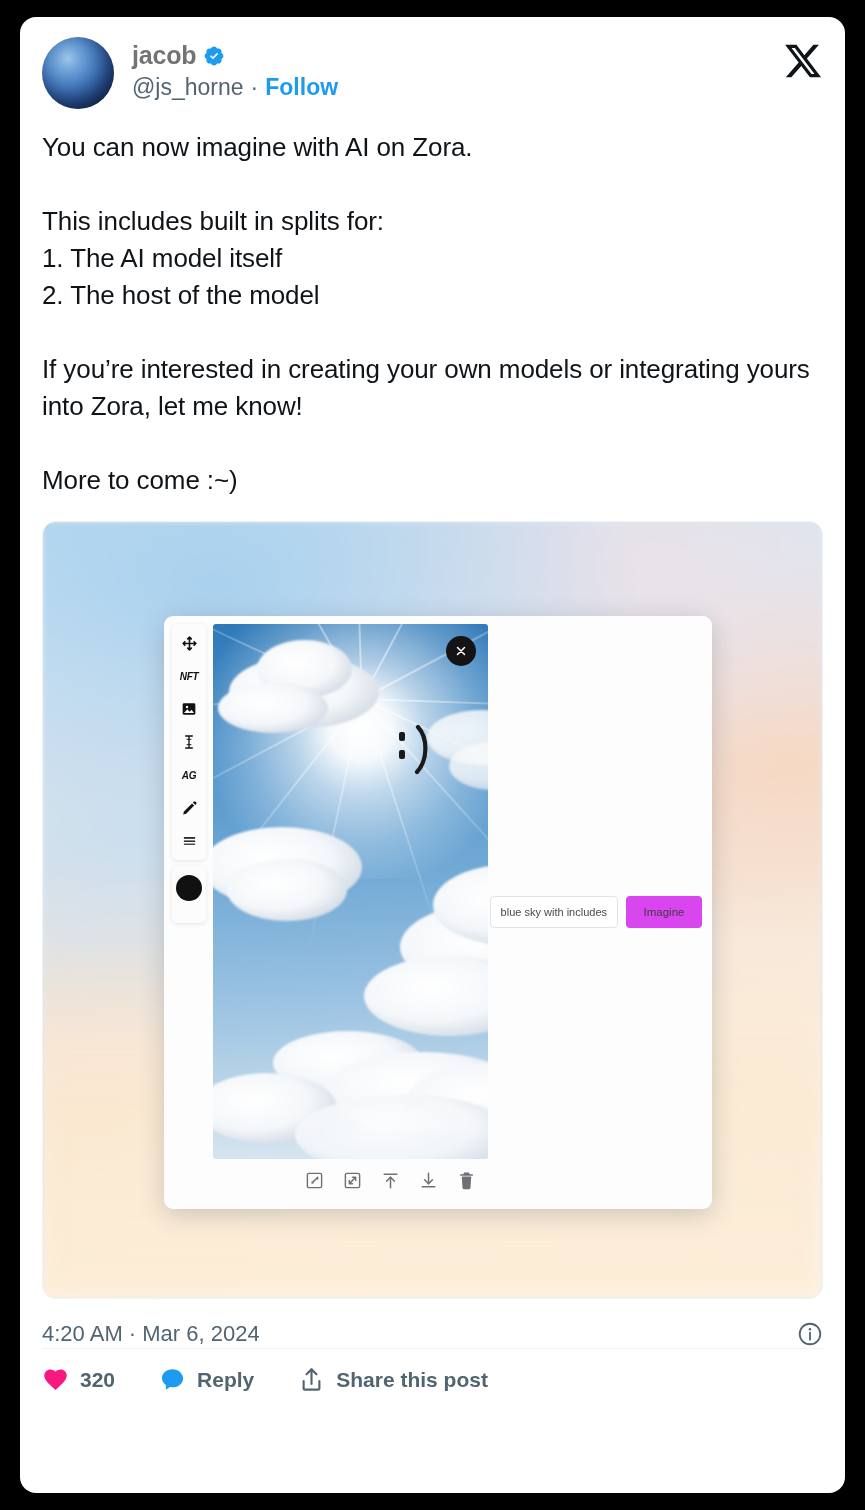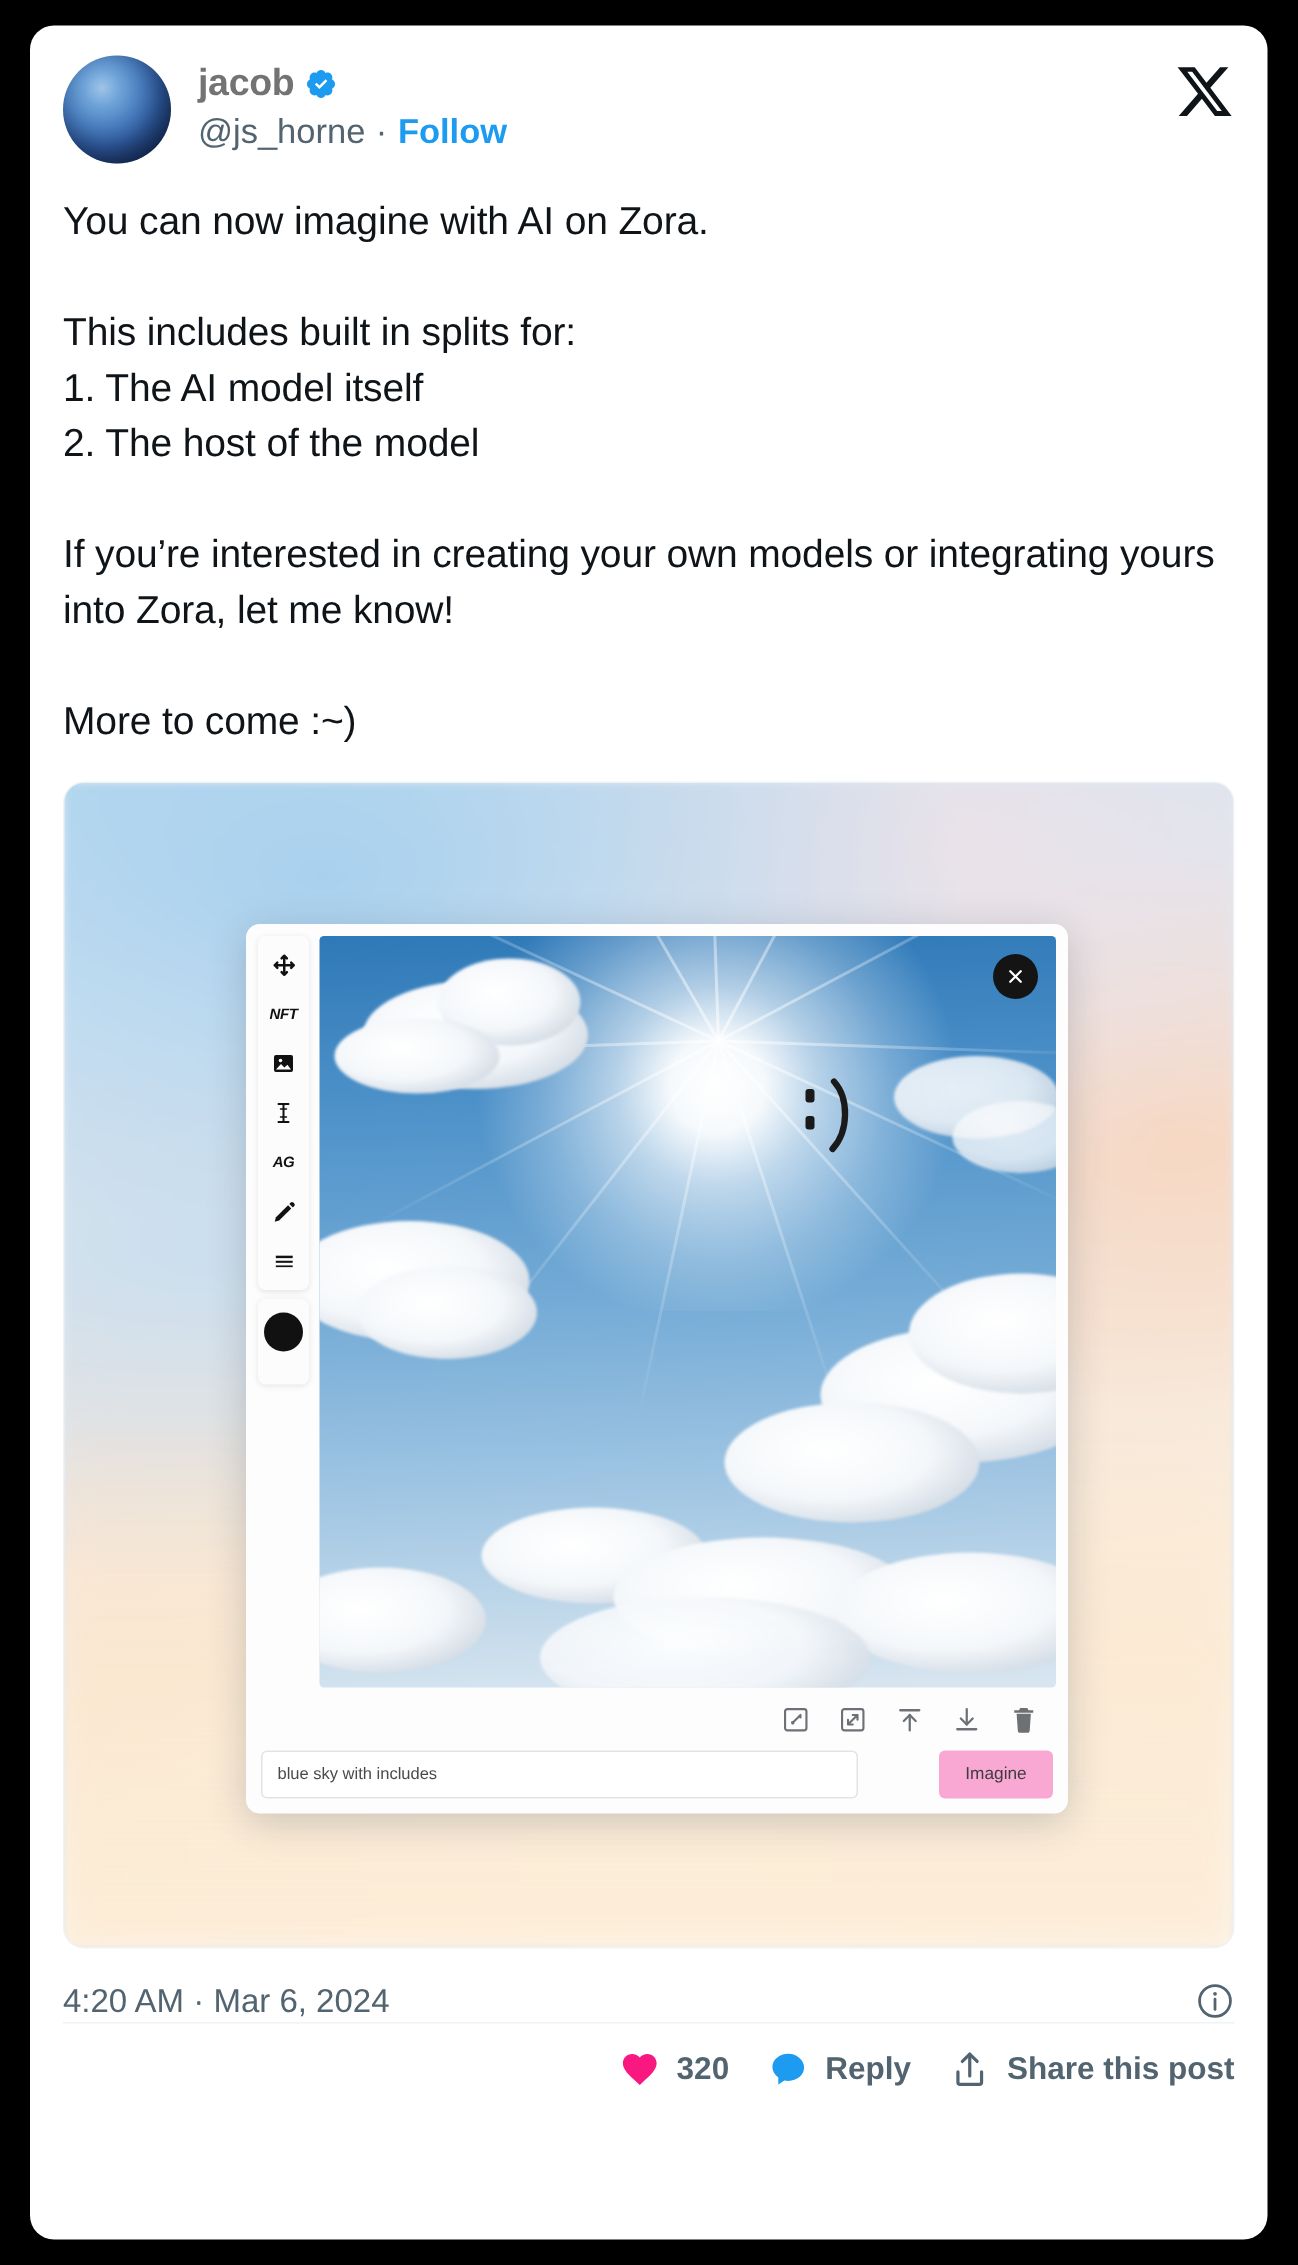--- a/index.html
+++ b/index.html
@@ -88,21 +88,21 @@
 
   
   .editor {
     position: absolute;
     left: 121px; top: 94px;
     width: 548px; height: 593px;
     background: #fdfdfd;
     border-radius: 9px;
     box-shadow: 0 6px 26px rgba(40,55,75,.22);
     padding: 8px;
-    display: flex; flex-direction: column;
+    display: flex; flex-direction: row;
   }
   .editor-main { display: flex; flex: 1; gap: 7px; }
 
   .toolbar-wrap { width: 34px; display: flex; flex-direction: column; gap: 6px; }
   .toolbar {
     background: #fcfcfc;
     border-radius: 5px;
     box-shadow: 0 1px 4px rgba(0,0,0,.10);
     padding: 9px 0;
     display: flex; flex-direction: column; align-items: center; gap: 13px;
@@ -170,41 +170,39 @@
     flex: 1; height: 32px;
     background: #ffffff;
     border: 1px solid #e3e3e3; border-radius: 4px;
     display: flex; align-items: center;
     padding: 0 10px;
     font-size: 11px; color: #4a4a4a;
     cursor: text;
   }
   .imagine-btn {
     height: 32px; min-width: 76px;
-    background: #f9a8d4; border: none; border-radius: 4px;
+    background: #d946ef; border: none; border-radius: 4px;
     font-family: "Liberation Sans", sans-serif;
     font-size: 11.5px; color: #3d3d3d;
     display: flex; align-items: center; justify-content: center;
     cursor: pointer;
-    margin-left: 46px;
   }
 
   
   .timestamp-row {
     display: flex; align-items: center; justify-content: space-between;
     margin-top: 22px; padding-bottom: 1px;
     border-bottom: 1px solid #eff3f4;
   }
   .timestamp { font-size: 22px; color: #536471; }
   .info-icon { width: 26px; height: 26px; cursor: pointer; color: #536471; }
 
   .engagement {
-    display: flex; align-items: center; gap: 0;
+    display: flex; align-items: center; gap: 18px;
     padding: 17px 0 14px 0;
-    justify-content: flex-end;
   }
   .eng-item { display: flex; align-items: center; gap: 11px; cursor: pointer; }
   .eng-item + .eng-item { margin-left: 26px; }
   .eng-label { font-size: 21px; font-weight: 700; color: #536471; }
   .like-count { font-size: 21px; font-weight: 700; color: #536471; }
 
   .read-replies {
     display: block; width: 100%; height: 60px;
     background: #ffffff;
     border: 1px solid #cfd9de; border-radius: 30px;

